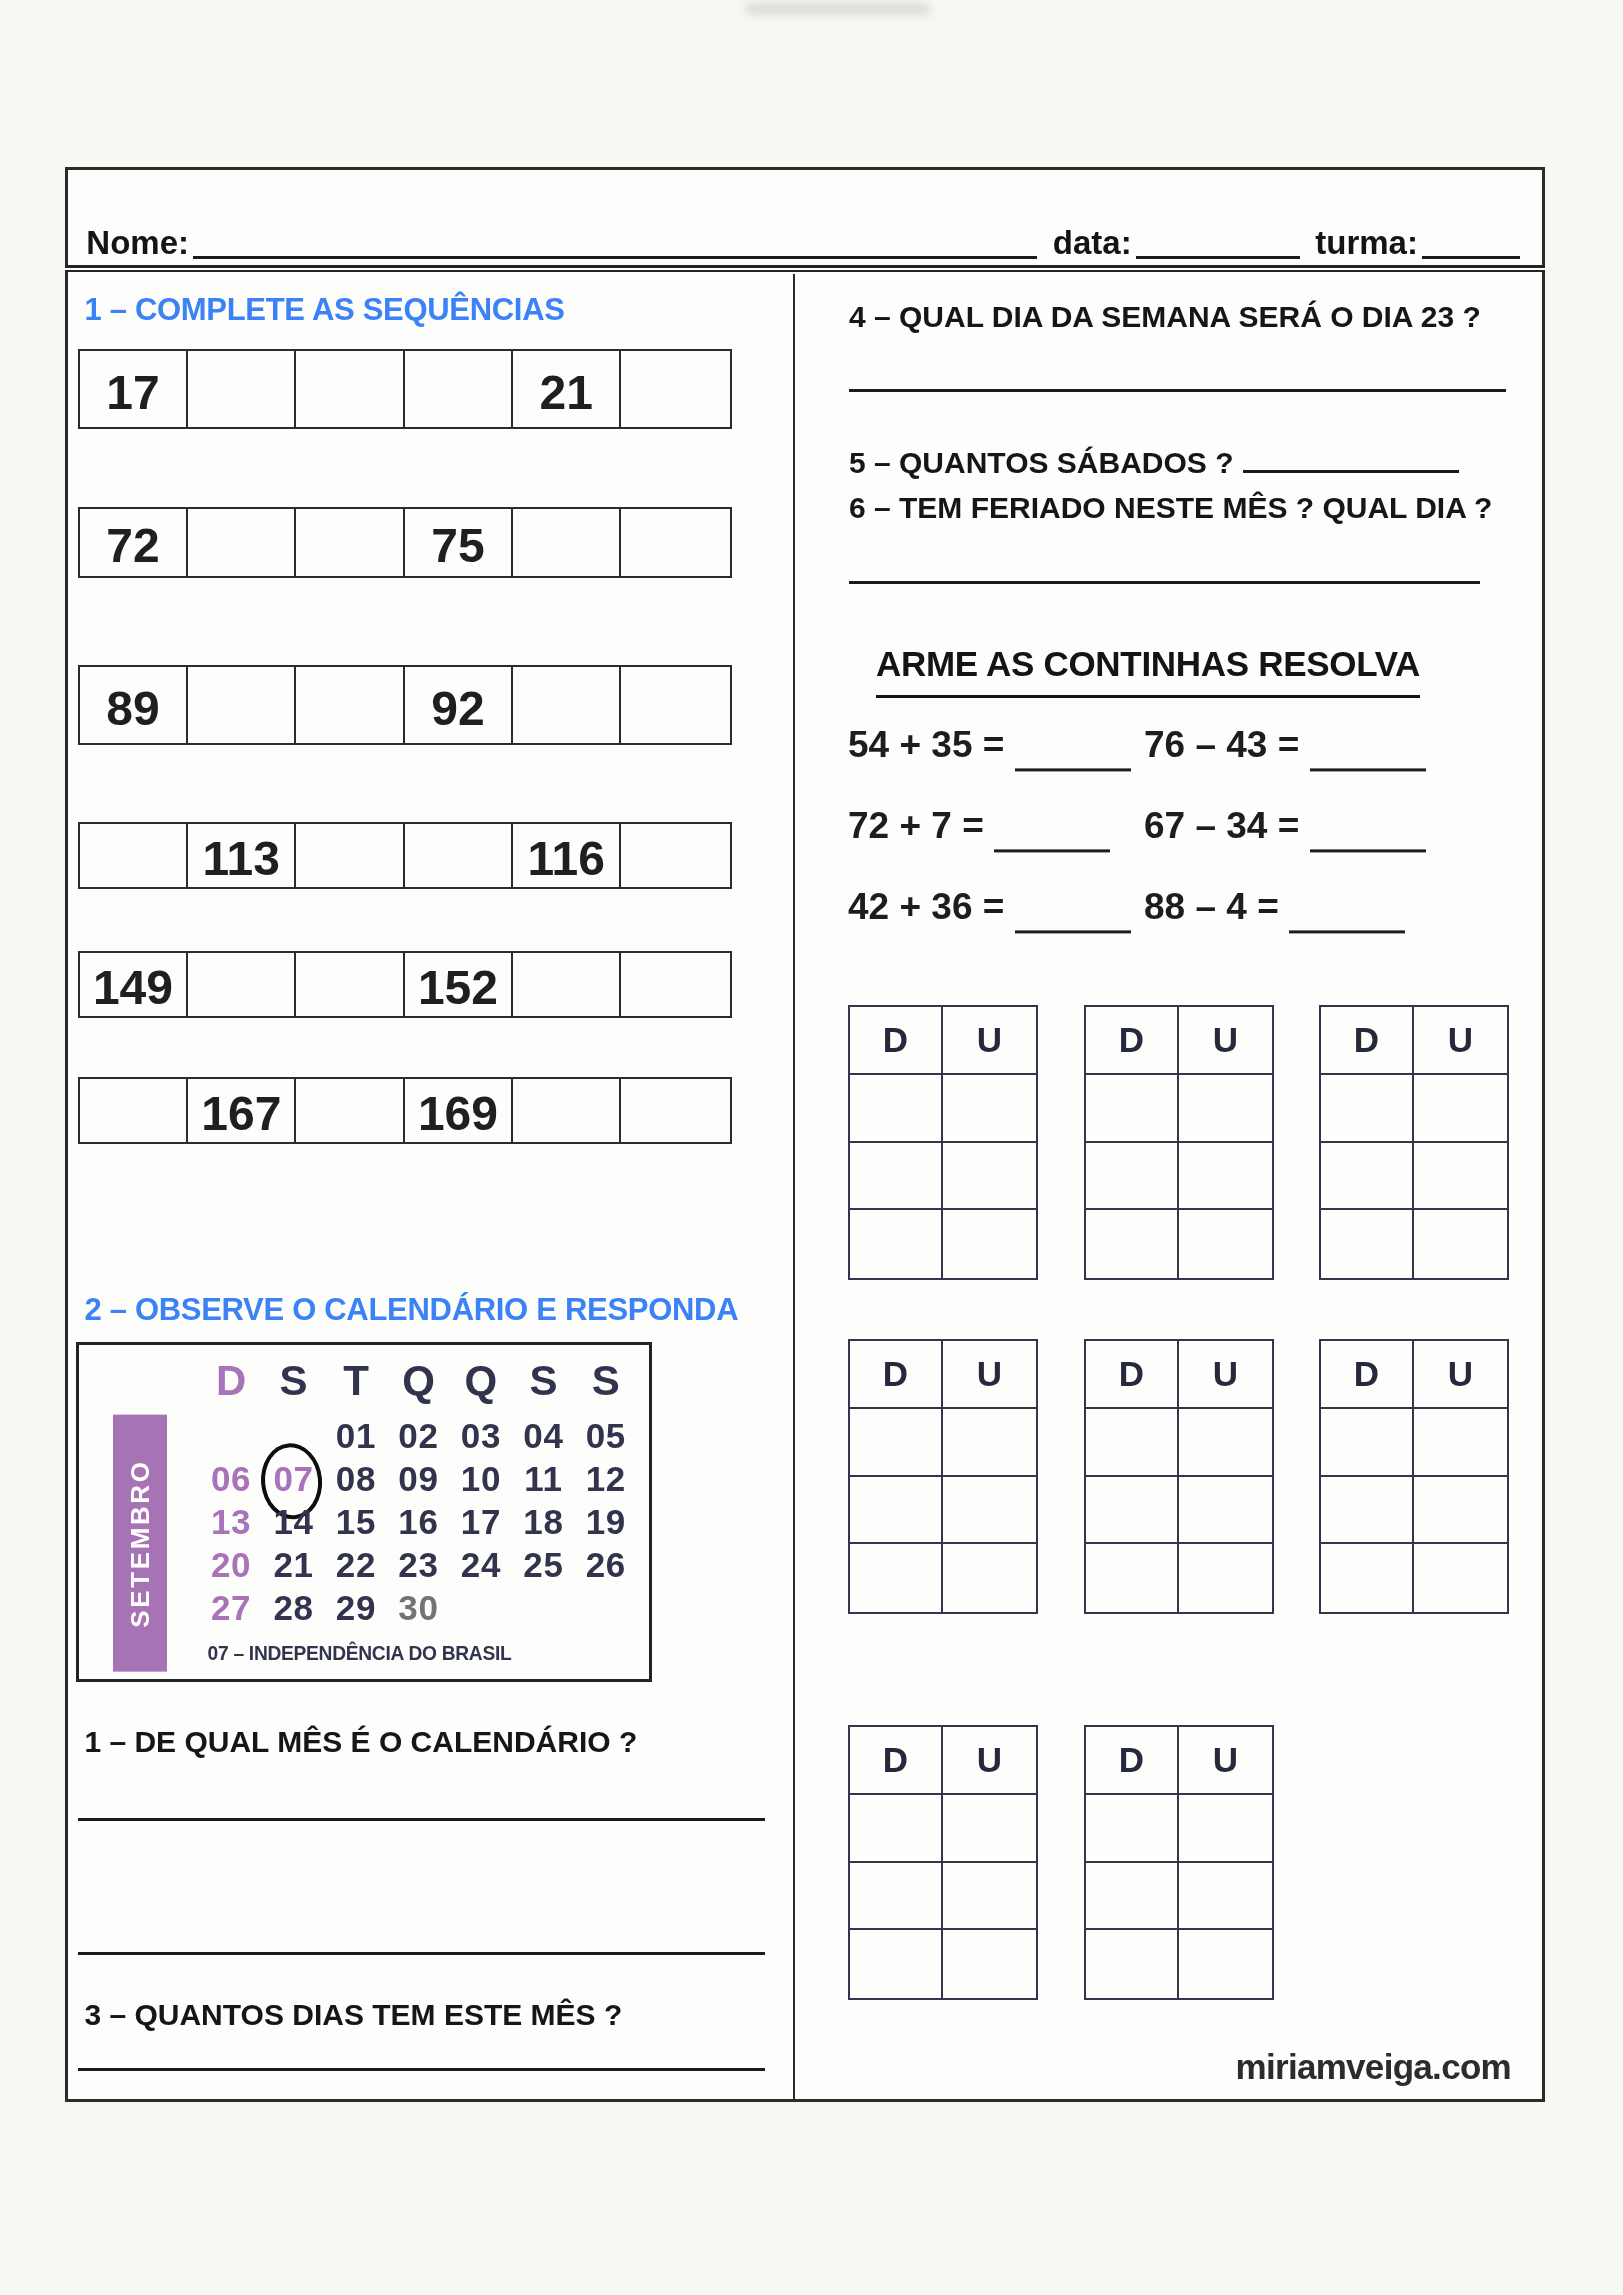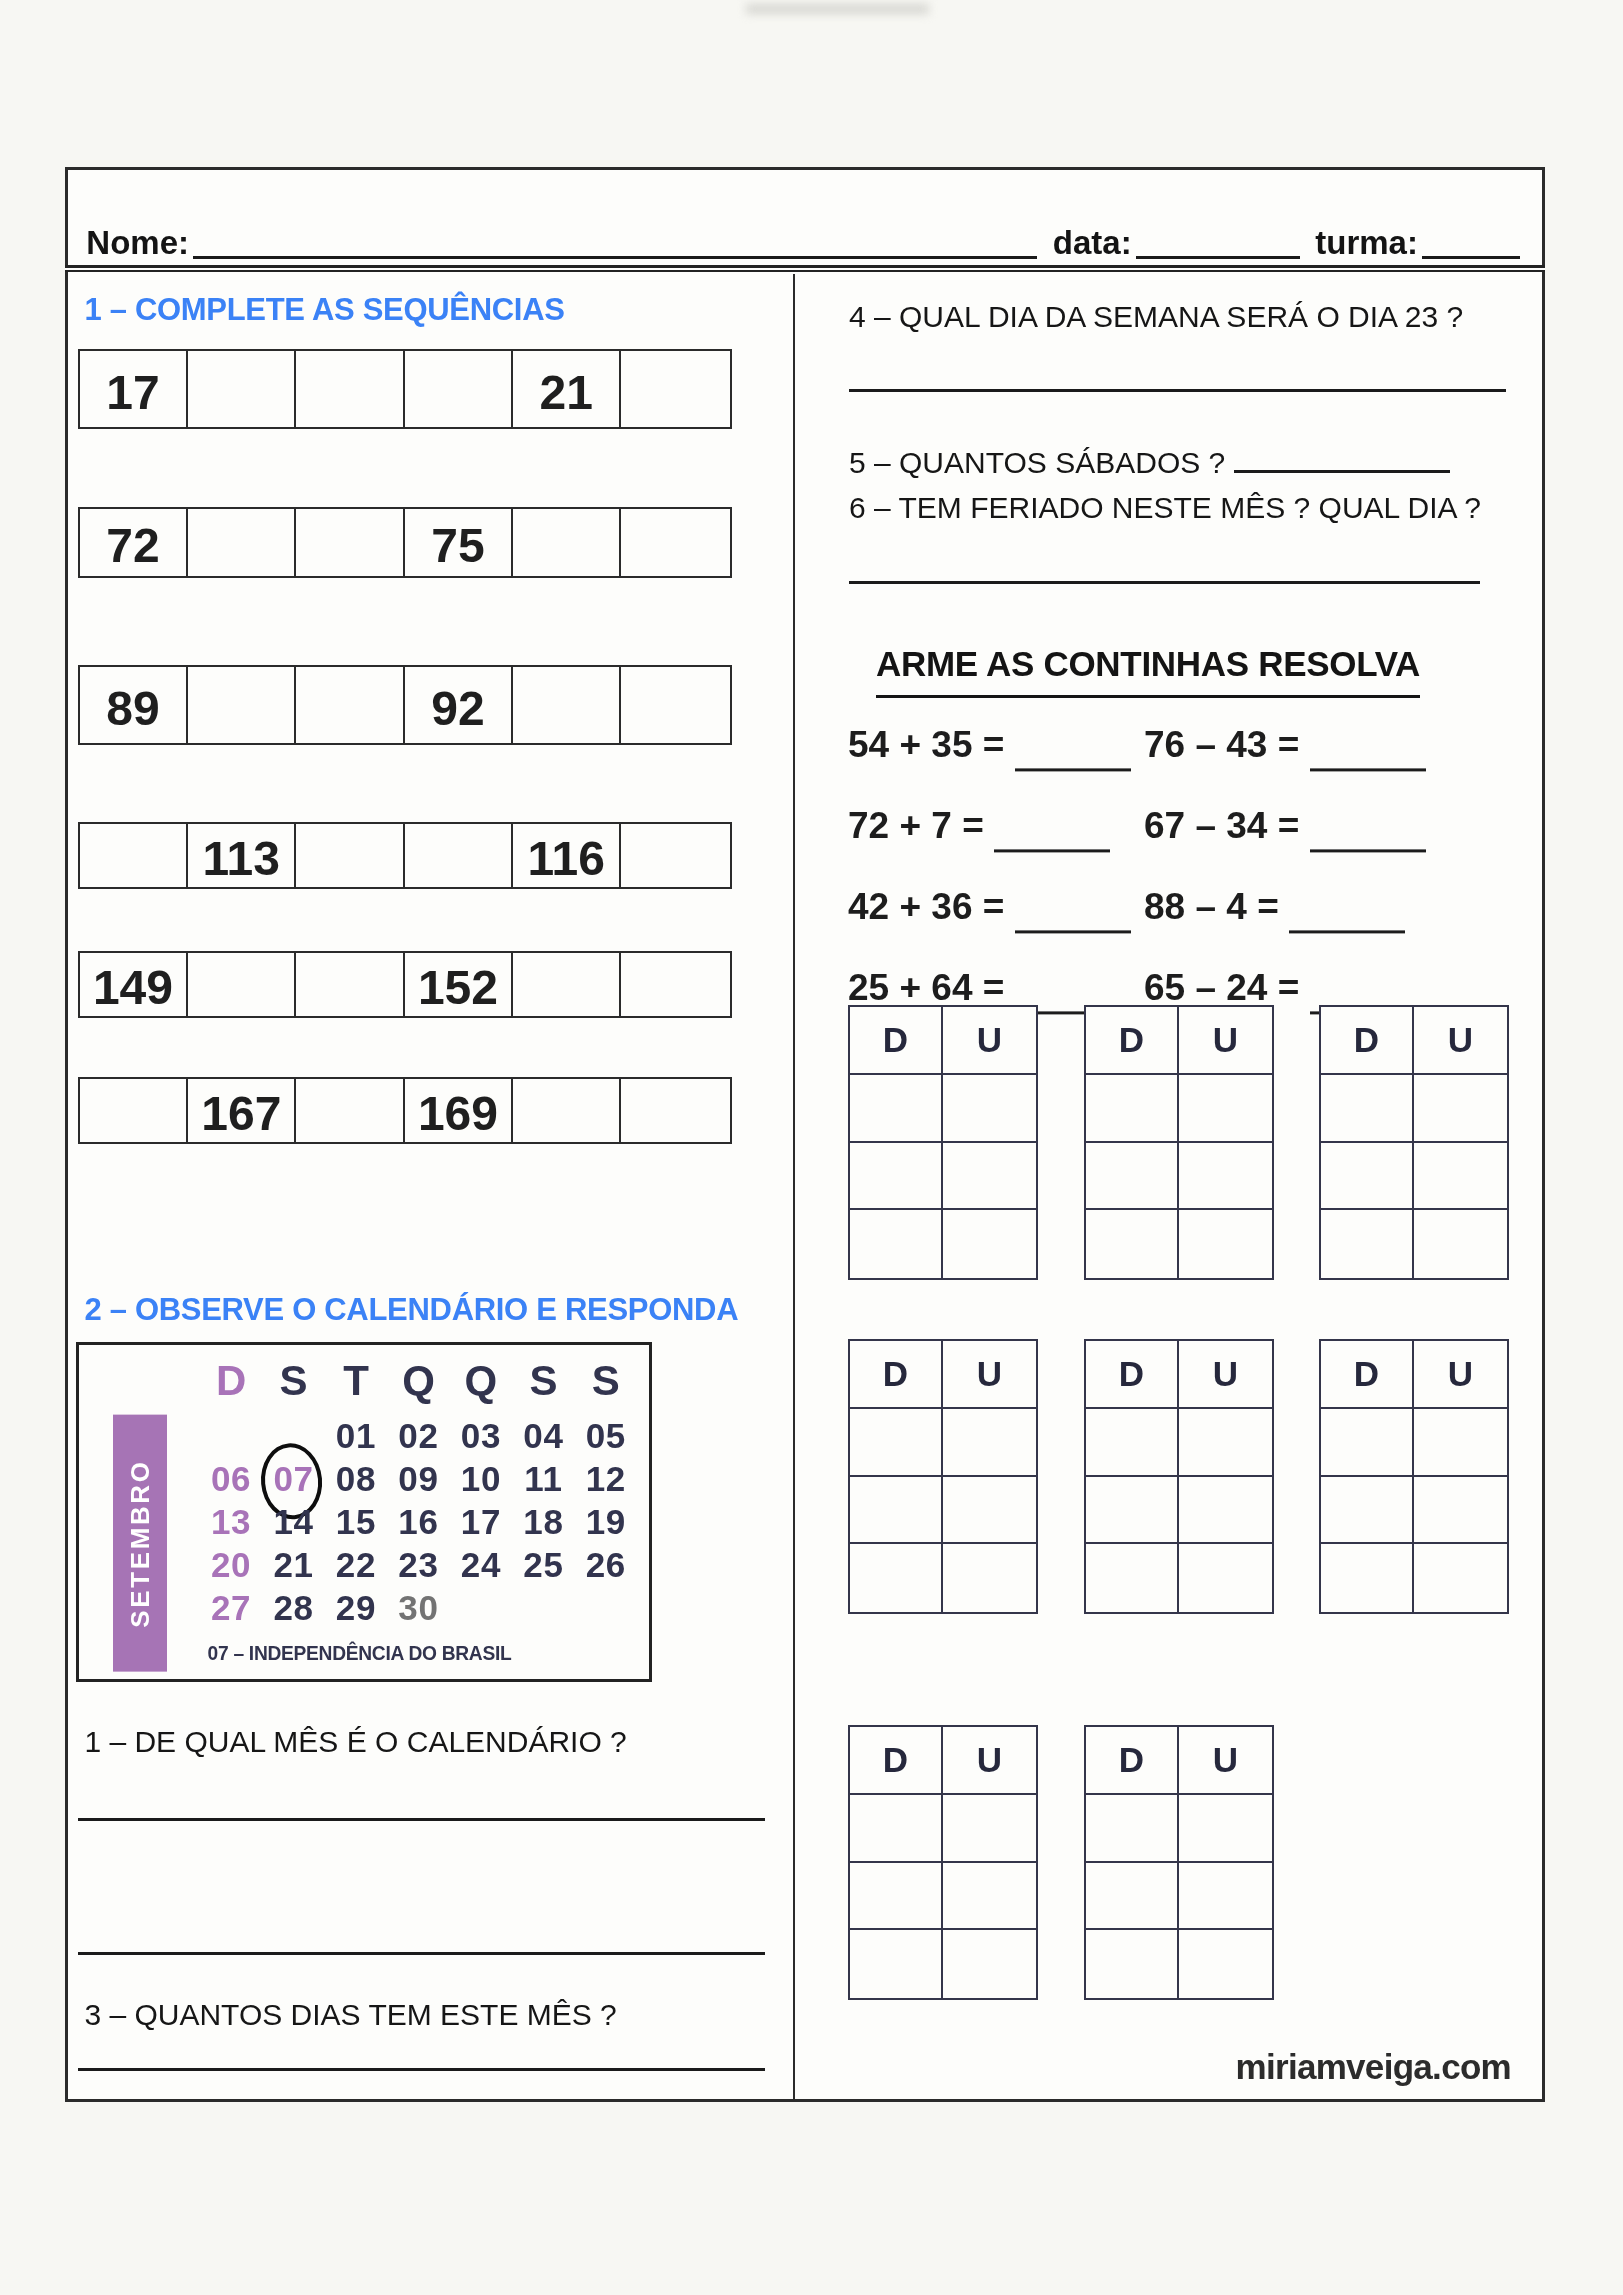--- a/index.html
+++ b/index.html
@@ -79,21 +79,21 @@
   .cal-note { grid-column:2 / span 7; grid-row:7; display:flex; align-items:center;
     font-size:20px; font-weight:bold; letter-spacing:-0.3px; padding-left:7.9px;
     transform:scaleX(.96); transform-origin:left; white-space:nowrap; }
   .day-circle {
     position:absolute; left:50%; top:50%; width:61px; height:76px;
     border:4.6px solid #0e0e0e; border-radius:50%;
     transform:translate(-54%,-47%) rotate(-5deg); pointer-events:none;
   }
 
   
-  .q-text { position:absolute; font-size:30px; font-weight:normal; color:#161616; white-space:nowrap; }
+  .q-text { position:absolute; font-size:30px; font-weight:bold; color:#161616; white-space:nowrap; }
   .ans-line { position:absolute; border-top:3.9px solid #1b1b1b; height:0; }
   .inline-line { display:inline-block; border-bottom:3.9px solid #1b1b1b; height:6.5px;
     vertical-align:baseline; margin-left:9.2px; }
 
   
   .ops-title { position:absolute; left:51px; top:370px; font-size:35px; font-weight:bold;
     color:#141414; border-bottom:3.9px solid #141414; padding-bottom:11px; letter-spacing:-0.3px;margin-left:27px; }
   .ops { position:absolute; left:50px; top:449px; width:693px; }
   .op-row { display:flex; height:46px; margin-bottom:35px; }
   .op { width:296px; display:flex; align-items:baseline; font-size:37px; font-weight:bold;
@@ -288,30 +288,20 @@
         <div class="op-row">
           <div class="op">
             <span>42 + 36 =</span>
             <span class="op-line"></span>
           </div>
           <div class="op">
             <span>88 – 4 =</span>
             <span class="op-line"></span>
           </div>
         </div>
-        <div class="op-row">
-          <div class="op">
-            <span>25 + 64 =</span>
-            <span class="op-line"></span>
-          </div>
-          <div class="op">
-            <span>65 – 24 =</span>
-            <span class="op-line"></span>
-          </div>
-        </div>
       </div>
 
     <div id="du-grids">
         <div class="du-grid" style="left: 50px; top: 731px;">
           <div class="du-cell">D</div>
           <div class="du-cell lastcol">U</div>
           <div class="du-cell"></div>
           <div class="du-cell lastcol"></div>
           <div class="du-cell"></div>
           <div class="du-cell lastcol"></div>

